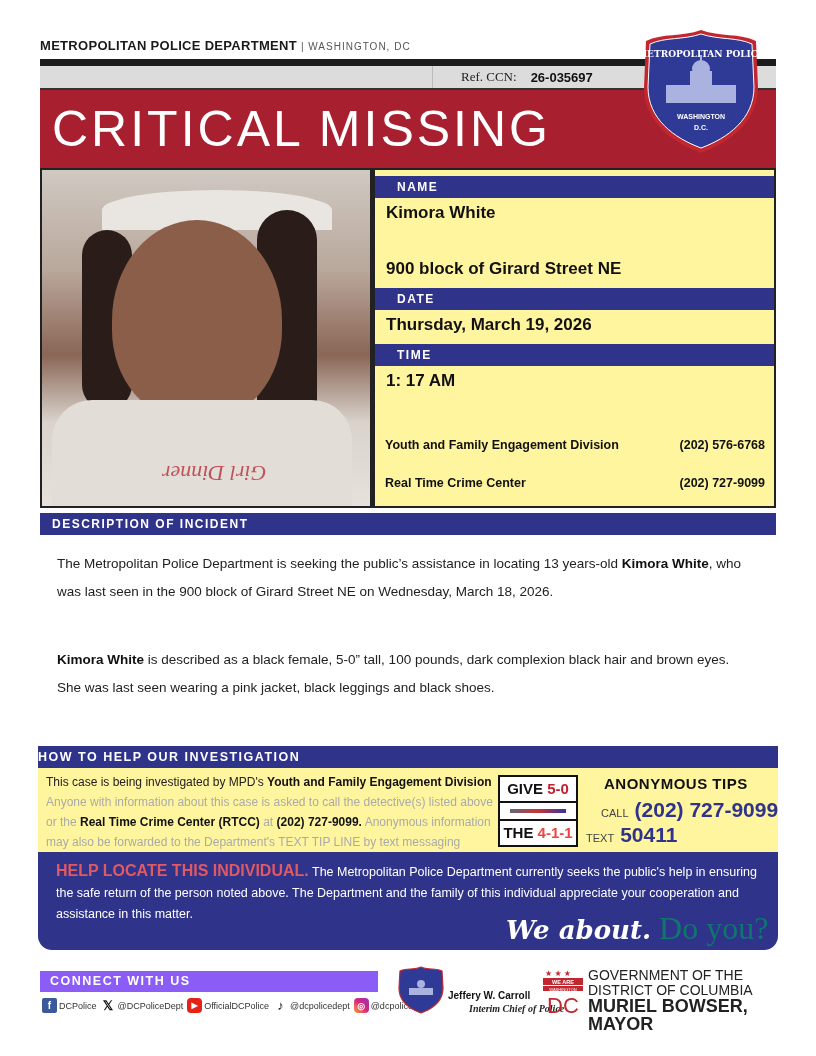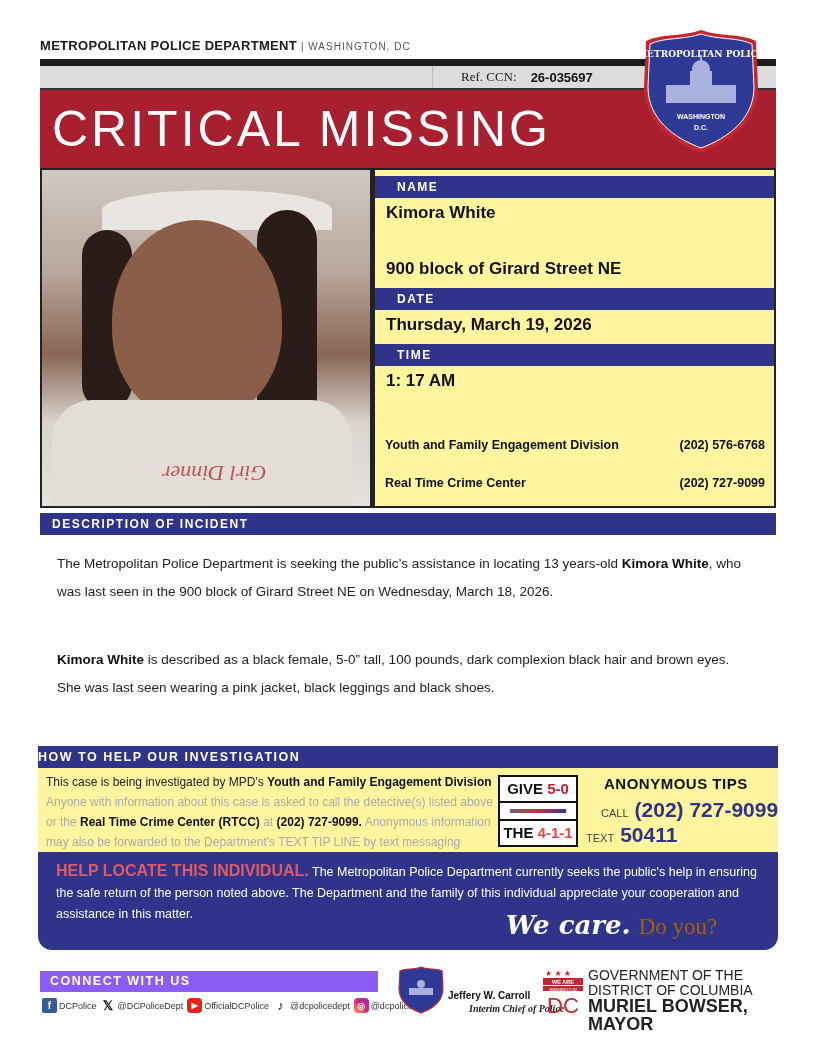--- a/index.html
+++ b/index.html
@@ -56,21 +56,21 @@
   .anon-call { left: 586px; top: 798px; display: flex; align-items: baseline; margin-left: 15px; }
   .anon-text { left: 586px; top: 823px; display: flex; align-items: baseline; }
   .anon-lbl { font-size: 11px; color: #444; margin-right: 6px; }
   .anon-val { font-size: 21px; font-weight: bold; color: #2f338a; }
 
   .locate { left: 38px; top: 852px; width: 740px; height: 98px; background: #2f338a; border-radius: 0 0 14px 14px; }
   .locate-text { left: 56px; top: 860px; width: 720px; font-size: 12.5px; color: #fff; line-height: 21px; }
   .locate-text .hl { color: #e05a63; font-weight: bold; font-size: 16px; }
   .wecare { left: 506px; top: 910px; display: flex; align-items: baseline; }
   .wecare .a { font-family: "DejaVu Serif", serif; font-style: italic; font-weight: bold; font-size: 26px; color: #fff; margin-right: 8px; }
-  .wecare .b { font-family: "Liberation Serif", serif; font-size: 23px; color: #a16207; }
+  .wecare .b { font-family: "Liberation Serif", serif; font-size: 32px; color: #0f766e; }
 
   .connect-head { left: 40px; top: 971px; width: 338px; height: 21px; background: #8b5cf6; color: #fff; font-size: 12.5px; font-weight: bold; letter-spacing: 1.5px; padding-left: 10px; line-height: 21px; }
   .socials { left: 42px; top: 998px; display: flex; align-items: center; font-size: 9px; color: #333; white-space: nowrap; }
   .socials .ic { display: inline-flex; width: 15px; height: 15px; margin-right: 2px; align-items: center; justify-content: center; color: #fff; font-weight: bold; font-size: 10px; border-radius: 2px; }
   .socials .item { display: inline-flex; align-items: center; margin-right: 4px; }
 
   .mini-badge { left: 398px; top: 966px; width: 46px; height: 48px; }
   .chief-name { left: 448px; top: 990px; font-size: 10px; font-weight: bold; color: #111; }
   .chief-title { left: 469px; top: 1003px; font-family: "Liberation Serif", serif; font-style: italic; font-weight: bold; font-size: 10px; color: #222; }
   .dc-logo { left: 542px; top: 968px; width: 42px; height: 46px; }
@@ -165,21 +165,21 @@
 <div class="abs anon-text">
   <span class="anon-lbl">TEXT</span>
   <span class="anon-val">50411</span>
 </div>
 
 <div class="abs locate"></div>
 <div class="abs locate-text">
   <span class="hl">HELP LOCATE THIS INDIVIDUAL.</span><span> The Metropolitan Police Department currently seeks the public's help in ensuring the safe return of the person noted above. The Department and the family of this individual appreciate your cooperation and assistance in this matter.</span>
 </div>
 <div class="abs wecare">
-  <span class="a">We care.</span>
+  <span class="a">We about.</span>
   <span class="b">Do you?</span>
 </div>
 
 <div class="abs connect-head">CONNECT WITH US</div>
 <div class="abs socials">
   <span class="item">
     <span class="ic" style="background:#3b5998">f</span>
     <span>DCPolice</span>
   </span>
   <span class="item">

